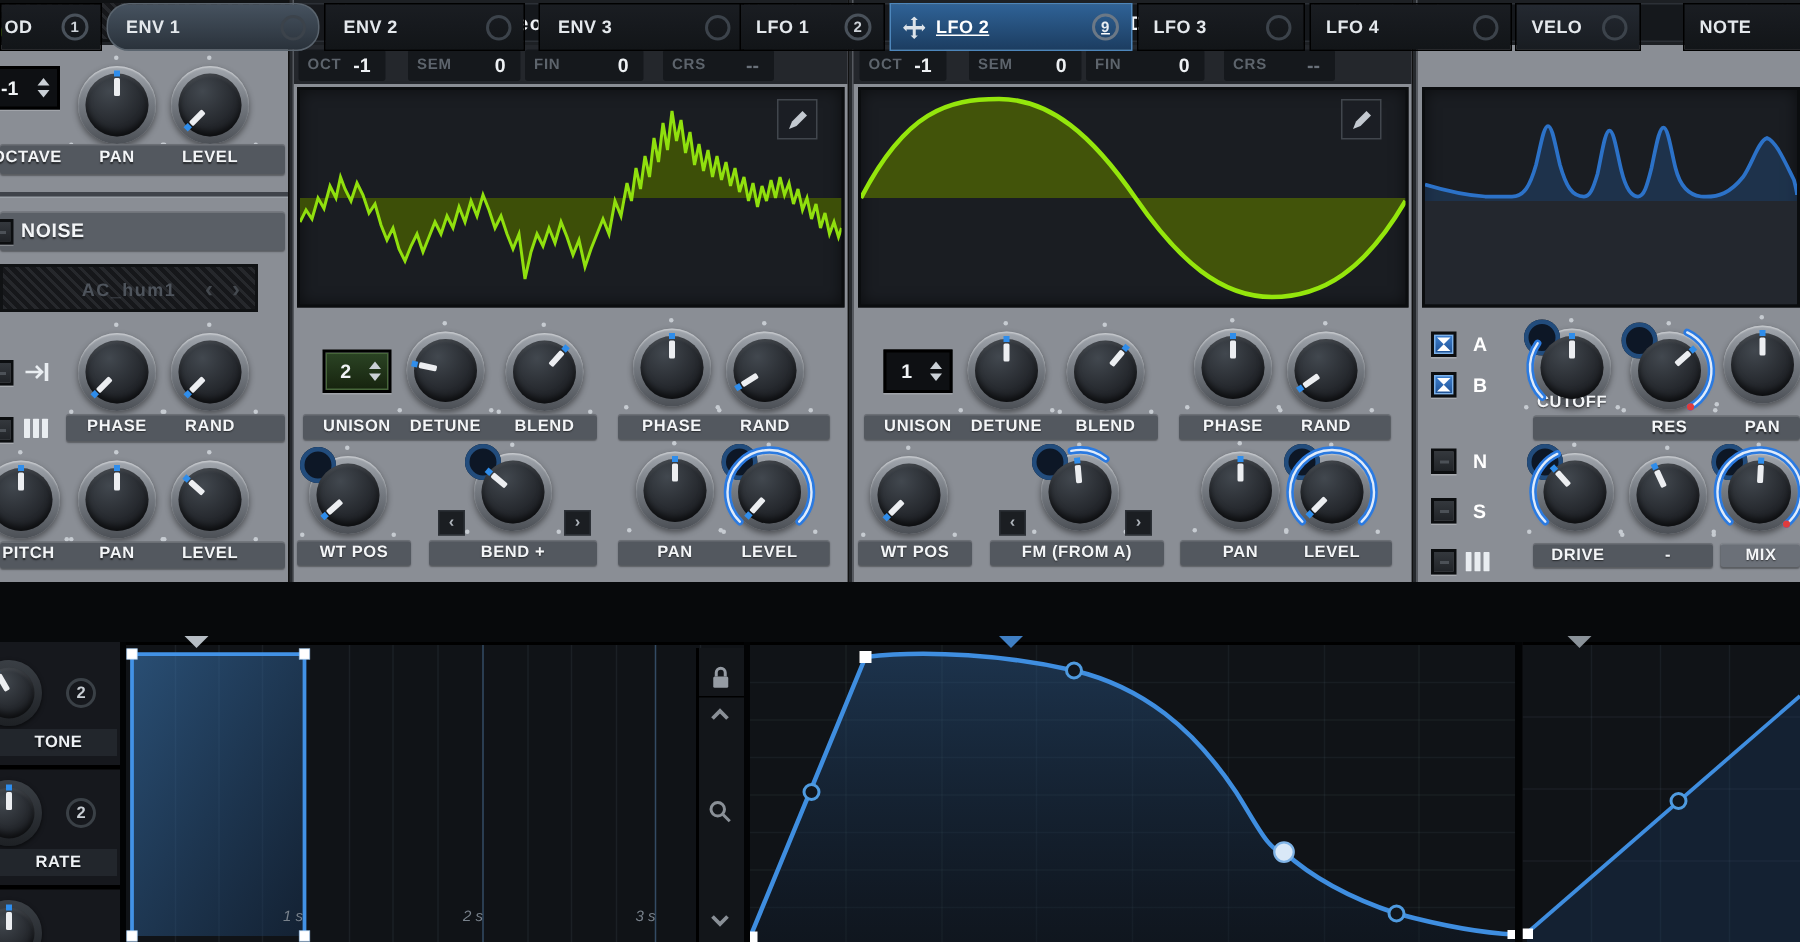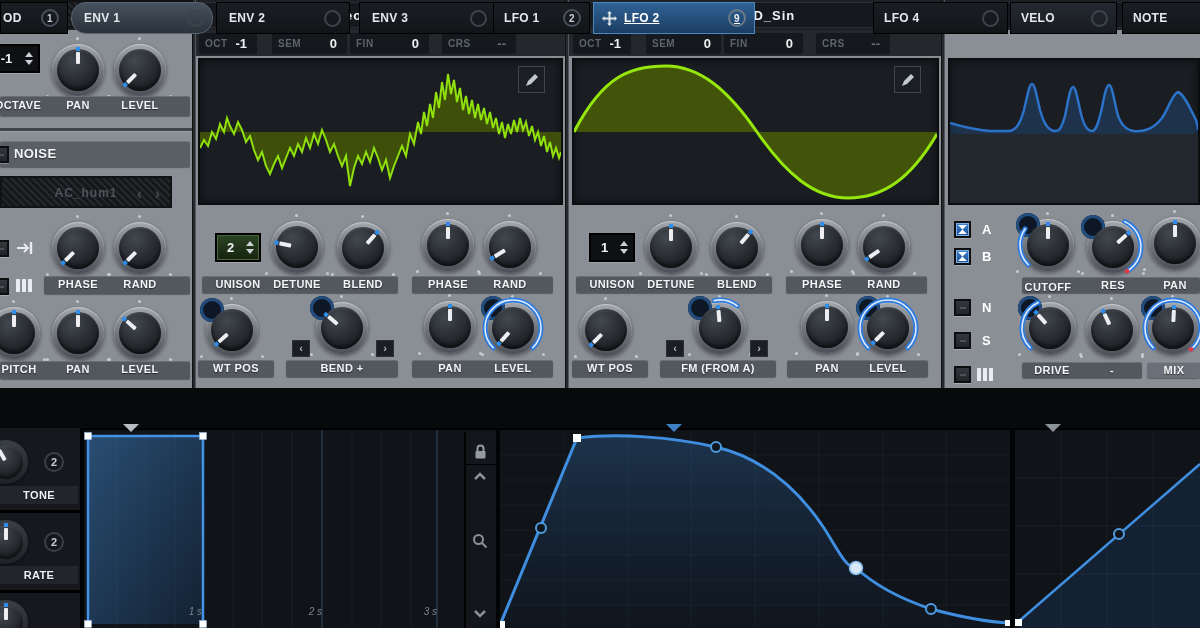--- a/index.html
+++ b/index.html
@@ -464,21 +464,21 @@
         <path class="arcW" d="M43.8,6.6 A28,28 0 0 1 46,56.2"></path>
         <circle cx="46" cy="56.2" r="2.4" fill="#e03c3c"></circle>
       </svg>
     <span class="ptr"></span>
     </div>
   <div class="knob" style="left:1149px;top:217px;--rot:0deg">
       <span class="cap"></span>
       <span class="ptr"></span>
     </div>
   <div class="strip" style="left:1022px;top:277px;width:178px;height:16px"></div>
-  <span class="klabel" style="left:1016px;top:281px">CUTOFF</span>
+  <span class="klabel" style="left:1016px;top:262px">CUTOFF</span>
   <span class="klabel" style="left:1081px;top:279px">RES</span>
   <span class="klabel" style="left:1143px;top:279px">PAN</span>
 
   <div class="knob" style="left:1024px;top:302px;--rot:-42deg">
       <span class="hook"></span>
       <span class="cap"></span>
     <svg class="arc" viewBox="0 0 64 64">
         <path class="arcB" d="M12.2,51.8 A28,28 0 0 1 20.2,6.6"></path>
         <path class="arcW" d="M12.2,51.8 A28,28 0 0 1 20.2,6.6"></path>
       </svg>
@@ -525,25 +525,29 @@
     <span>LFO 1</span>
       <span class="badge">2</span>
     </div>
   <div class="tab selblue" style="left:593px;width:162px;padding-left:8px">
     <svg width="15" height="15" style="margin-right:7px">
       <path d="M7.5 0l2.4 2.4H8.5v4H12.6V5l2.4 2.5-2.4 2.5V8.6H8.5v4h1.4L7.5 15l-2.4-2.4h1.4v-4H2.4V10L0 7.5 2.4 5v1.4h4.1v-4H5.1z" fill="#dde3e9"></path>
       </svg>
     <span>LFO 2</span>
     <span class="badge" style="border-color:#6b7886;color:#e8edf2">9</span>
     </div>
+  <div class="tab" style="left:758px;width:112px;padding-left:10px">
+    <span>LFO 3</span>
+      <span class="ring"></span>
+    </div>
   <div class="tab" style="left:873px;width:135px;padding-left:10px">
     <span>LFO 4</span>
       <span class="ring"></span>
     </div>
-  <div class="tab sellite" style="left:1010px;width:107px;padding-left:10px">
+  <div class="tab sellite" style="left:1010px;width:84px;padding-left:10px">
     <span>VELO</span>
       <span class="ring"></span>
     </div>
   <div class="tab" style="left:1122px;width:82px;padding-left:10px">
     <span>NOTE</span>
     </div>
 
   <div class="tri" style="left:123px;border-top:8px solid #b6bdc4"></div>
   <div class="tri" style="left:666px;border-top:8px solid #3f7fc4"></div>
   <div class="tri" style="left:1045px;border-top:8px solid #8a9299"></div>

